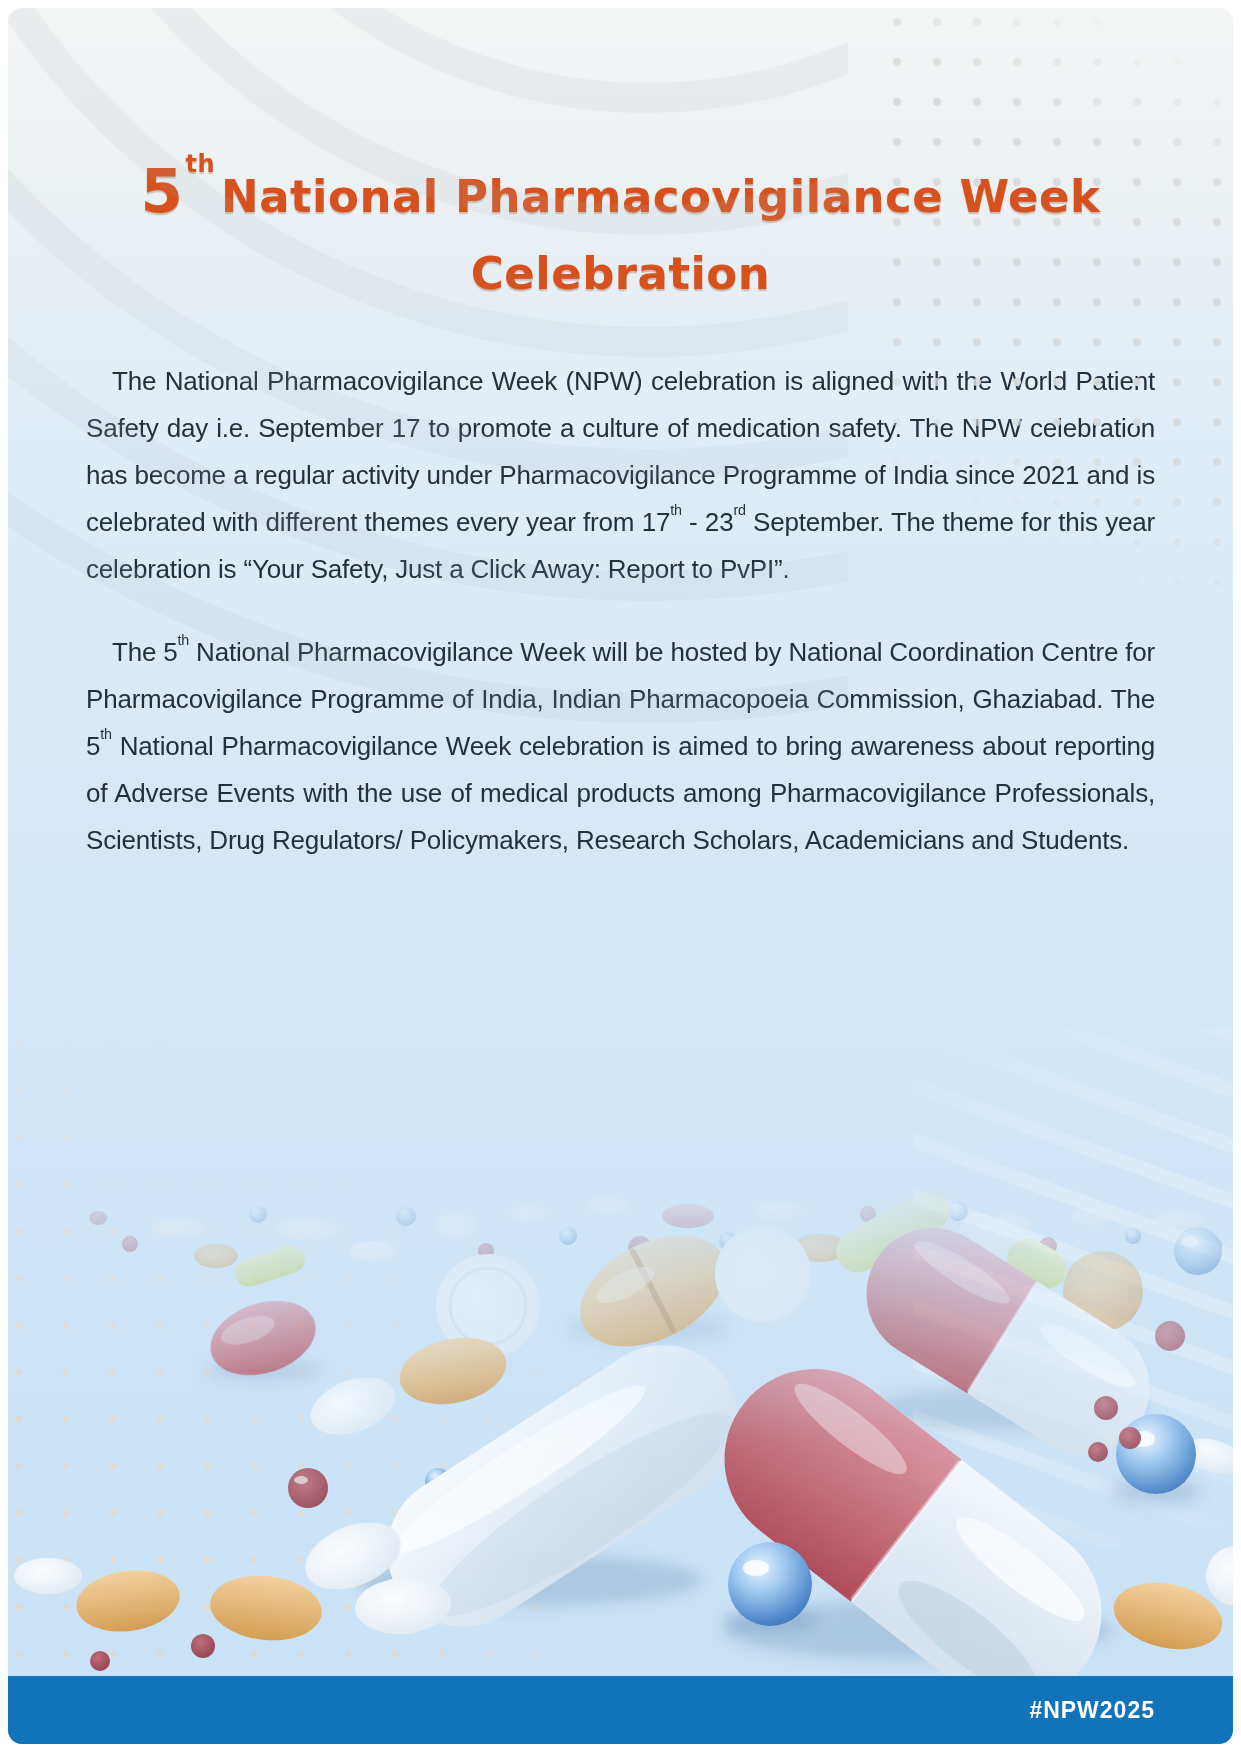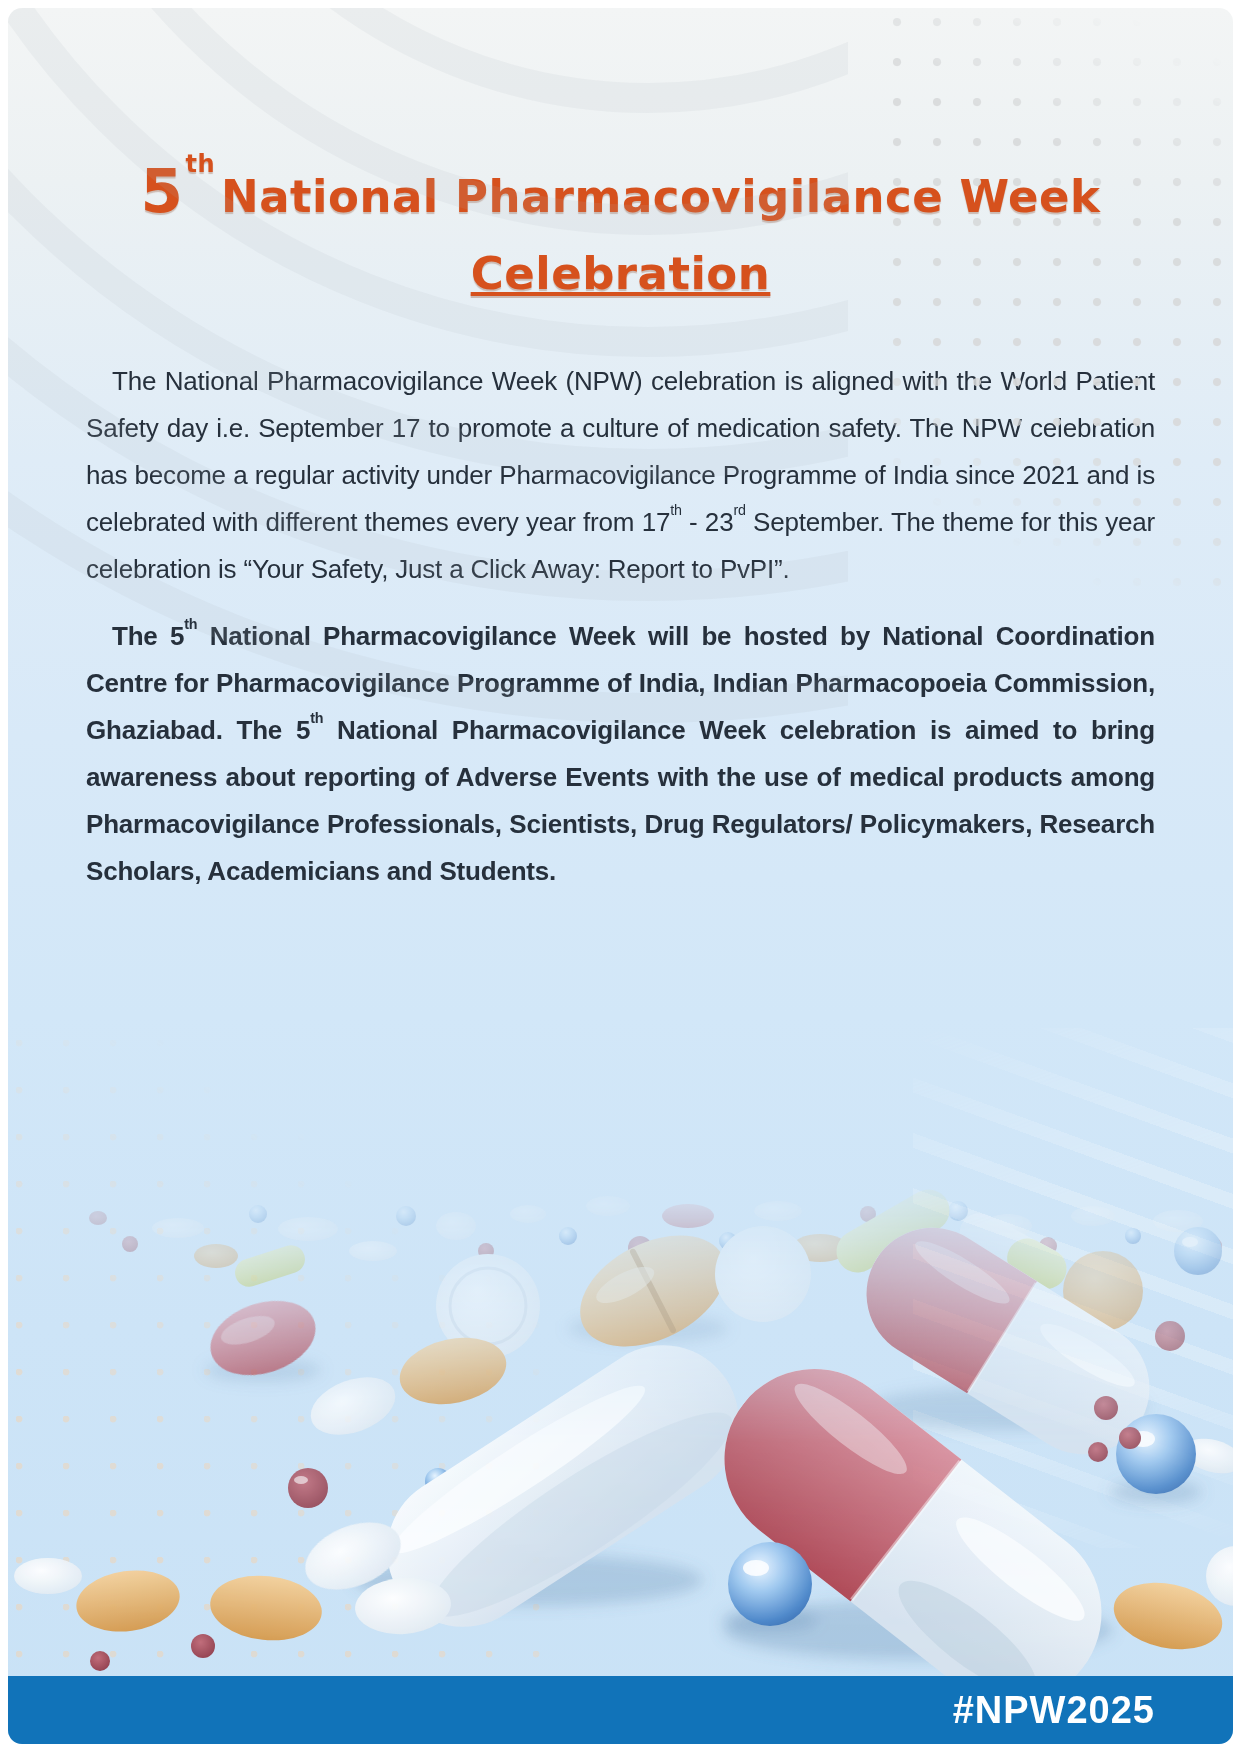--- a/index.html
+++ b/index.html
@@ -23,31 +23,31 @@
   
   .rays{position:absolute;right:0;top:1020px;width:320px;height:520px;pointer-events:none;opacity:.5;
     background:repeating-linear-gradient(200deg,rgba(255,255,255,.45) 0 14px,rgba(255,255,255,0) 14px 52px);
     -webkit-mask-image:linear-gradient(160deg,transparent 0%,#000 35%,#000 70%,transparent 100%);
     mask-image:linear-gradient(160deg,transparent 0%,#000 35%,#000 70%,transparent 100%);}
   .title{margin:136px 60px 0;text-align:center;color:#D6511D;
     font-family:"DejaVu Sans",sans-serif;font-weight:bold;font-size:45px;line-height:1.55;
     letter-spacing:.5px;text-shadow:0 2px 1px rgba(125,45,12,.28);}
   .title .t-num{font-size:61px;}
   .title .t-sup{font-size:24px;position:relative;top:-24px;margin:0 6px 0 2px;}
-  .title .t-line2{display:block;text-decoration:underline;}
+  .title .t-line2{display:block;}
   .body-text{margin:50px 78px 0;color:#26303C;}
   .para{margin:0;padding:0;text-align:justify;font-size:26px;line-height:47px;
     text-indent:26px;letter-spacing:-0.2px;font-weight:500;}
-  .para + .para{margin-top:20px;font-weight:bold;}
+  .para + .para{margin-top:36px;}
   .para sup{font-size:.55em;line-height:0;position:relative;top:-.5em;}
   .para.bold{font-weight:700;text-indent:34px;margin-top:44px;}
   .pills{position:absolute;left:0;right:0;bottom:68px;width:100%;height:520px;pointer-events:none;}
   .footer{position:absolute;left:0;right:0;bottom:0;height:68px;background:#1173B9;
     display:flex;align-items:center;justify-content:flex-end;padding-right:78px;box-sizing:border-box;}
-  .footer .tag{color:#ffffff;font-weight:700;font-size:38px;letter-spacing:1px;
+  .footer .tag{color:#ffffff;font-weight:700;font-size:23px;letter-spacing:1px;
     font-family:"Liberation Sans",sans-serif;}
 </style>
 </head>
 <body>
 
 <div class="page">
   <div class="poster">
 
     <svg class="arcs" width="840" height="800" viewBox="0 0 840 800">
       <g fill="none" stroke="#AEB8BC" stroke-opacity="0.12" stroke-width="30">

